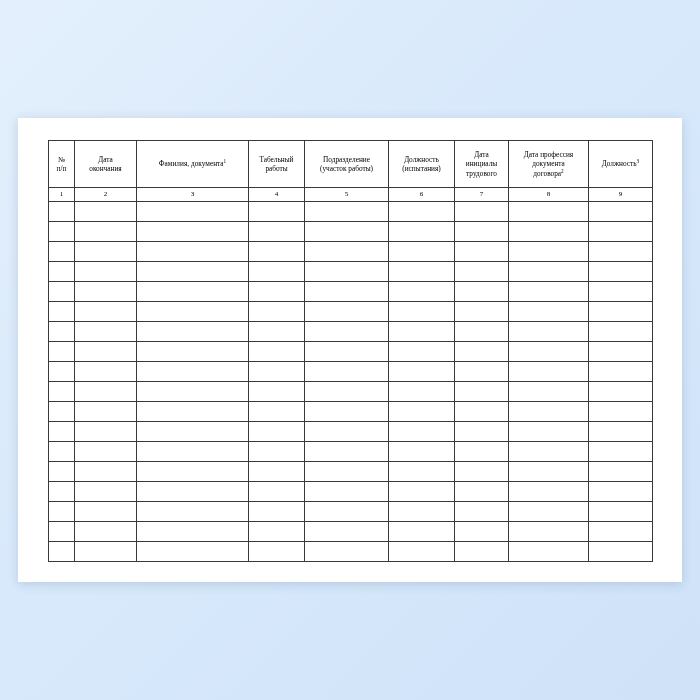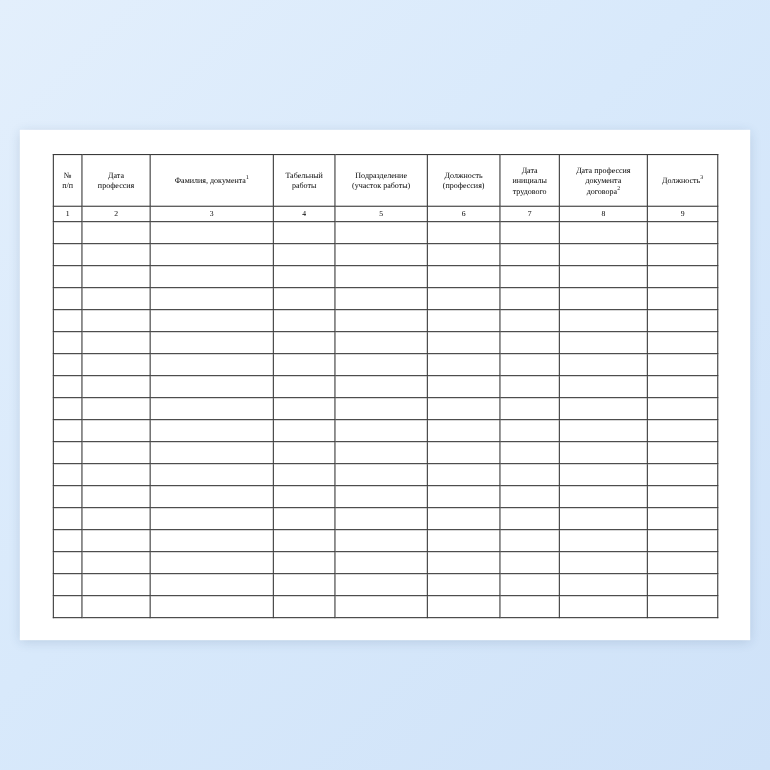--- a/index.html
+++ b/index.html
@@ -100,36 +100,36 @@
             <col class="c9">
         </colgroup>
         <thead>
           <tr>
             <th>
               <span class="hl">№</span>
               <span class="hl">п/п</span>
             </th>
             <th>
               <span class="hl">Дата</span>
-              <span class="hl">профессия</span>
+              <span class="hl">окончания</span>
             </th>
             <th>
               <span>Фамилия, документа</span><sup>1</sup>
             </th>
             <th>
               <span class="hl">Табельный</span>
               <span class="hl">работы</span>
             </th>
             <th>
               <span class="hl">Подразделение</span>
               <span class="hl">(участок работы)</span>
             </th>
             <th>
               <span class="hl">Должность</span>
-              <span class="hl">(профессия)</span>
+              <span class="hl">(испытания)</span>
             </th>
             <th>
               <span class="hl">Дата</span>
               <span class="hl">инициалы</span>
               <span class="hl">трудового</span>
             </th>
             <th>
               <span class="hl">Дата профессия</span>
               <span class="hl">документа</span>
               <span class="hl"><span>договора</span><sup>2</sup></span>

